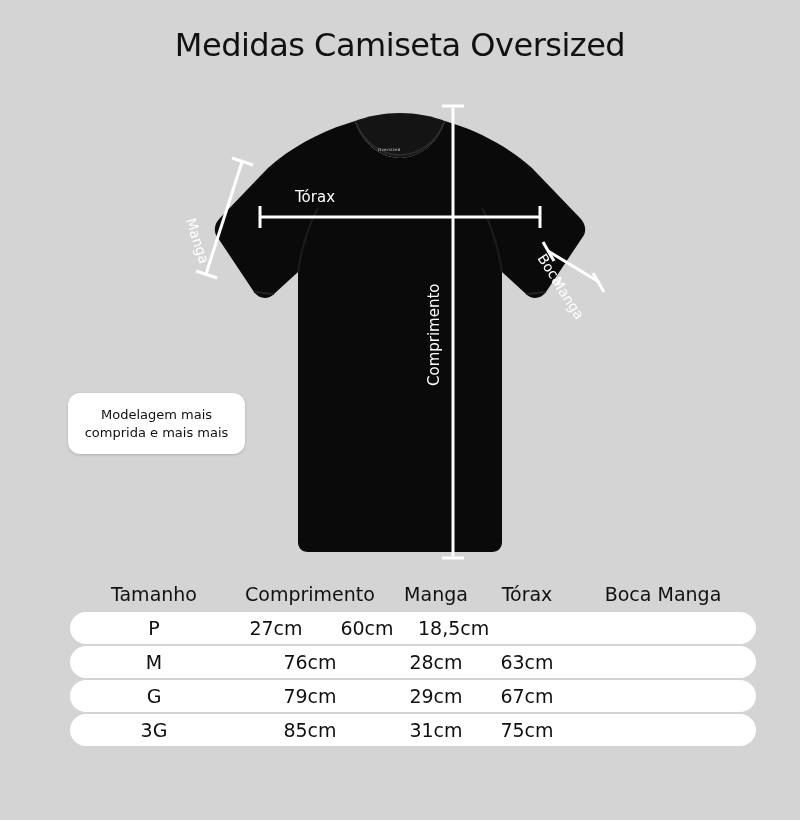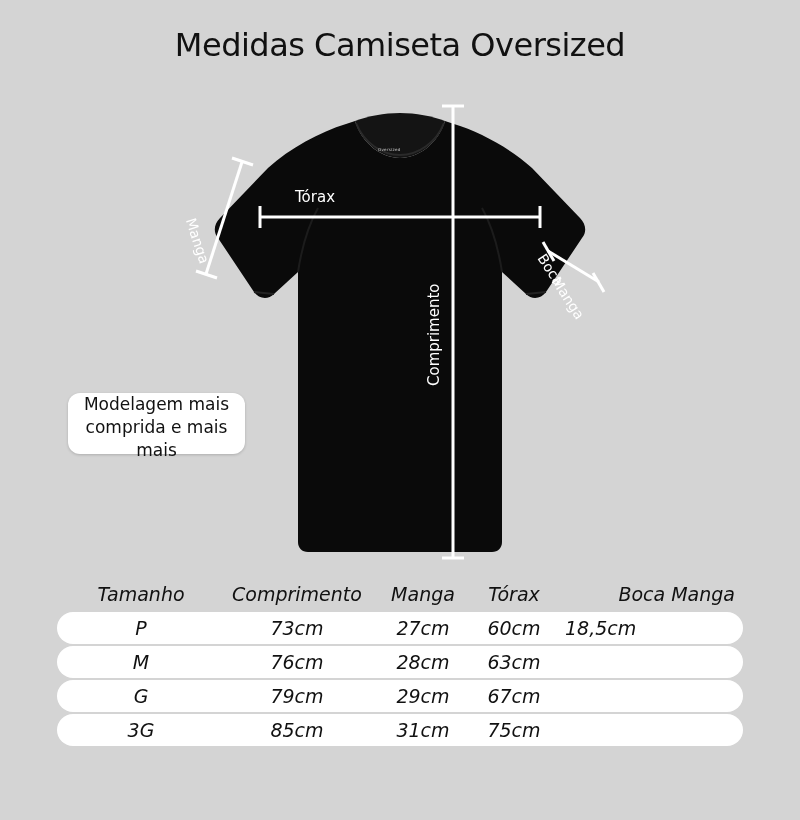--- a/index.html
+++ b/index.html
@@ -105,35 +105,34 @@
     left: 68px;
     top: 393px;
     width: 177px;
     height: 61px;
     background: #ffffff;
     border-radius: 12px;
     box-shadow: 0 1px 3px rgba(0,0,0,0.18);
     display: flex;
     flex-direction: column;
     align-items: center;
-    justify-content: space-between;
+    justify-content: center;
     text-align: center;
-    font-size: 17px;
+    font-size: 13px;
     color: #111111;
     line-height: 1.35;
   }
   .callout .line { display: block; }
 
   
   .table {
     position: absolute;
-    left: 57px;
+    left: 70px;
     top: 576px;
     width: 686px;
-    font-style: italic;
   }
   .table-head {
     display: flex;
     align-items: center;
     height: 36px;
     padding: 0 8px;
     font-size: 19px;
     color: #111111;
   }
   .table-row {
@@ -145,21 +144,21 @@
     border-radius: 16px;
     padding: 0 8px;
     font-size: 19px;
     color: #111111;
   }
   .col-0 { width: 152px; text-align: center; }
   .col-1 { width: 160px; text-align: center; }
   .col-2 { width: 92px;  text-align: center; }
   .col-3 { width: 90px;  text-align: center; }
   .col-4 { width: 170px; text-align: left; padding-left: 6px; }
-  .table-head .col-4 { text-align: right; padding-left: 6px; }
+  .table-head .col-4 { text-align: center; padding-left: 6px; }
 </style>
 </head>
 <body>
 
 <div class="page">
 
   <div class="title">Medidas Camiseta Oversized</div>
 
   <div class="shirt-area">
     <svg class="shirt-svg" width="500" height="470" viewBox="0 0 500 470">
@@ -240,21 +239,20 @@
     <div class="table-head">
       <div class="col-0">Tamanho</div>
       <div class="col-1">Comprimento</div>
       <div class="col-2">Manga</div>
       <div class="col-3">Tórax</div>
       <div class="col-4">Boca Manga</div>
     </div>
 
     <div class="table-row">
       <div class="col-0">P</div>
-      <div class="col-1">73cm</div>
       <div class="col-2">27cm</div>
       <div class="col-3">60cm</div>
       <div class="col-4">18,5cm</div>
     </div>
 
     <div class="table-row">
       <div class="col-0">M</div>
       <div class="col-1">76cm</div>
       <div class="col-2">28cm</div>
       <div class="col-3">63cm</div>

